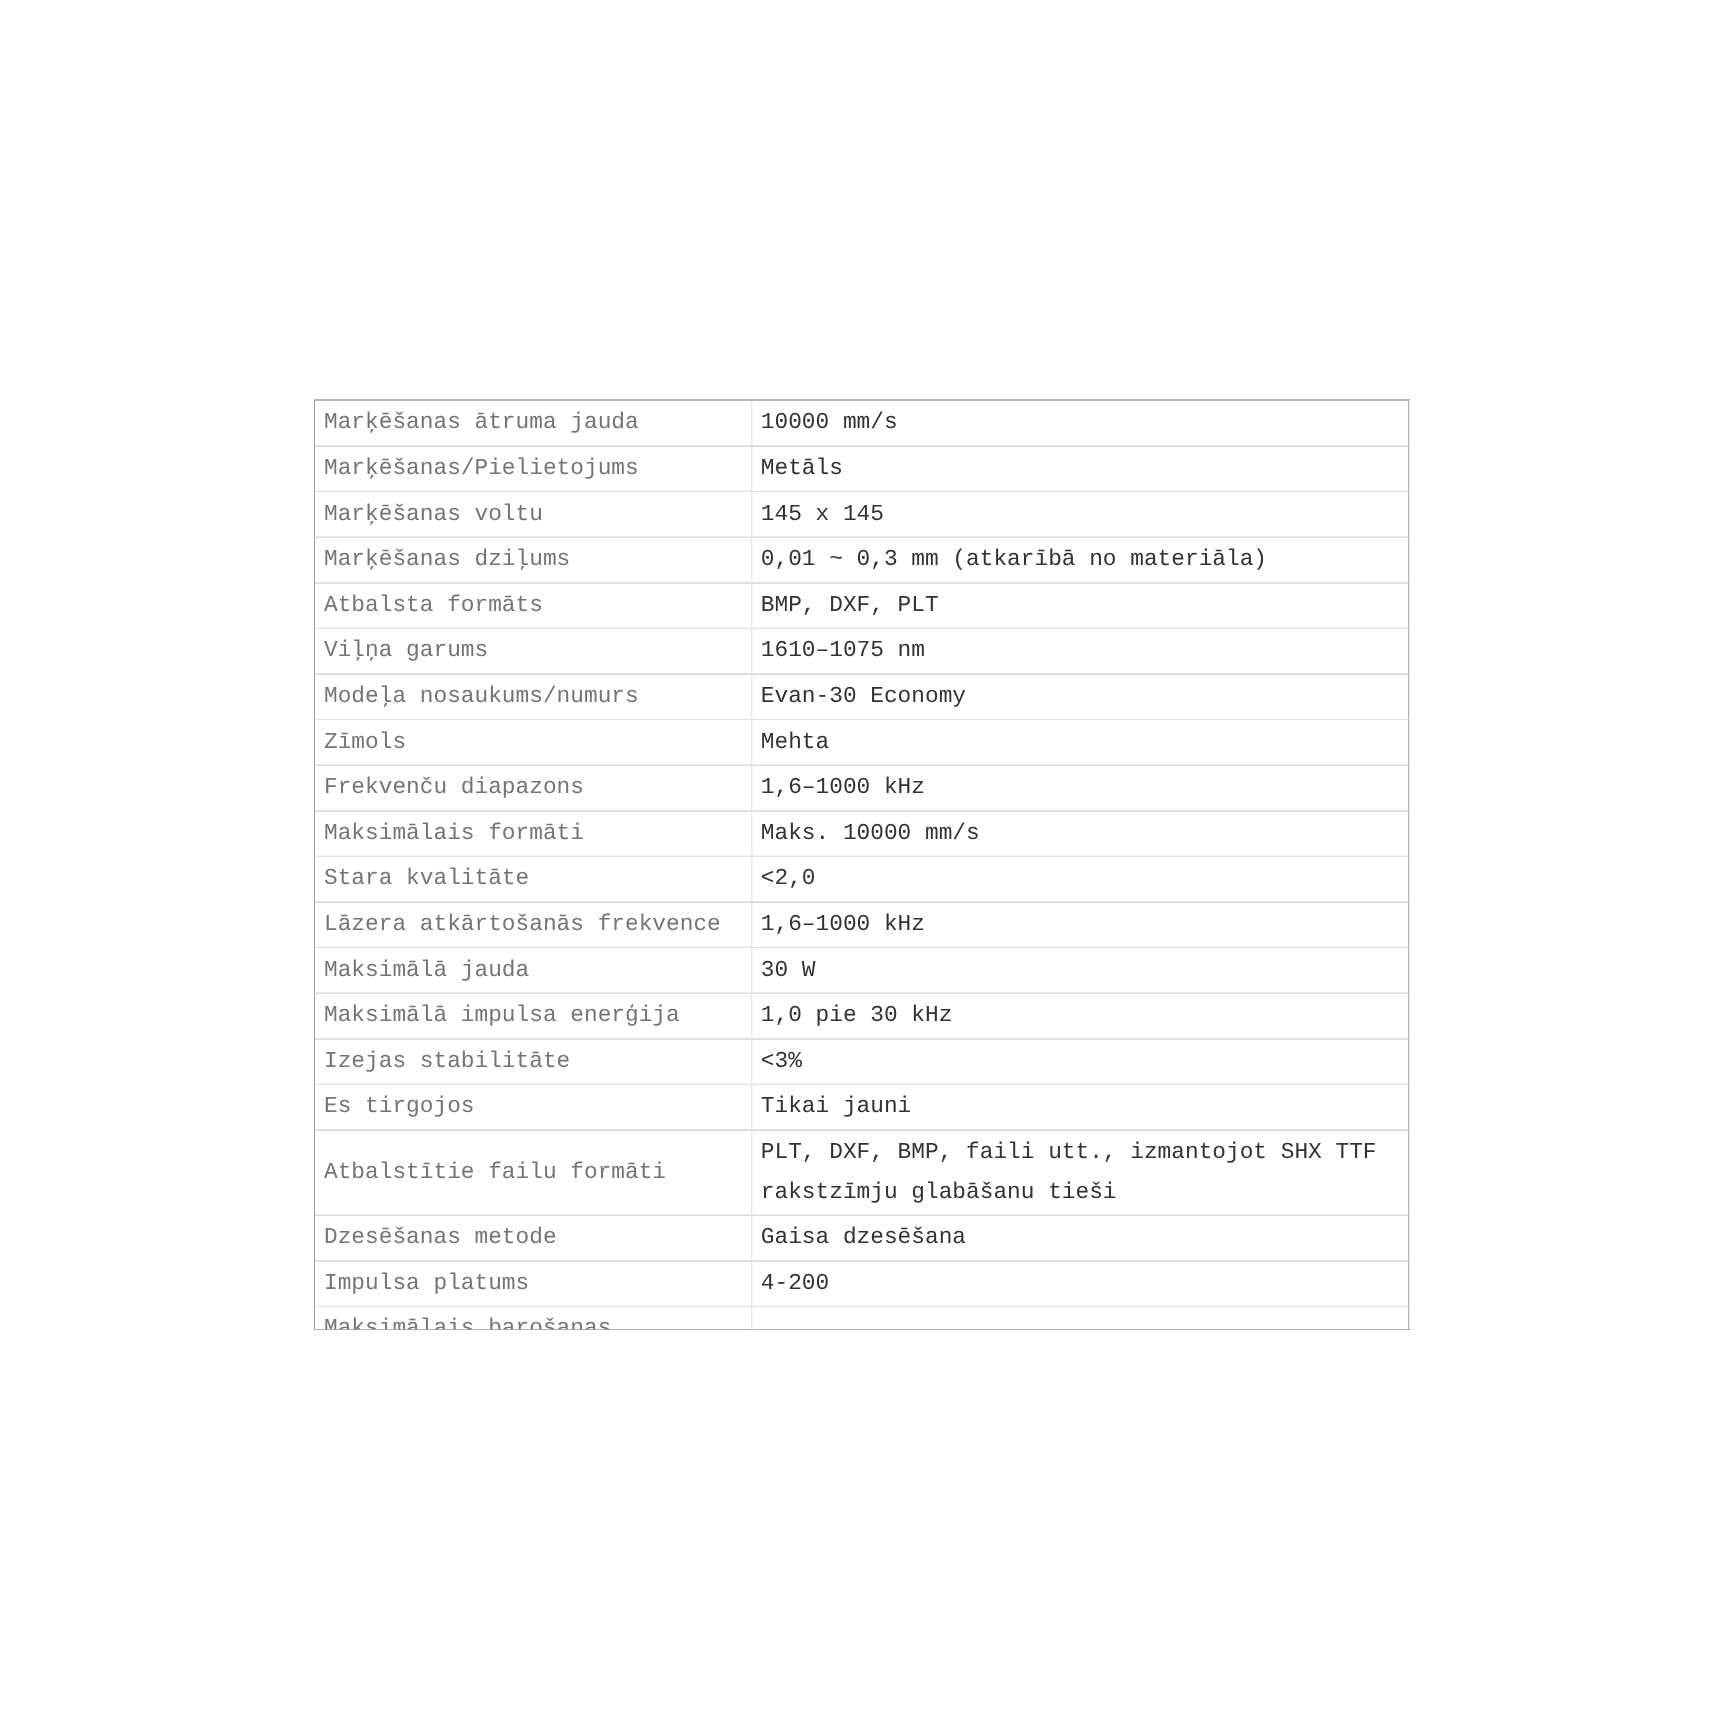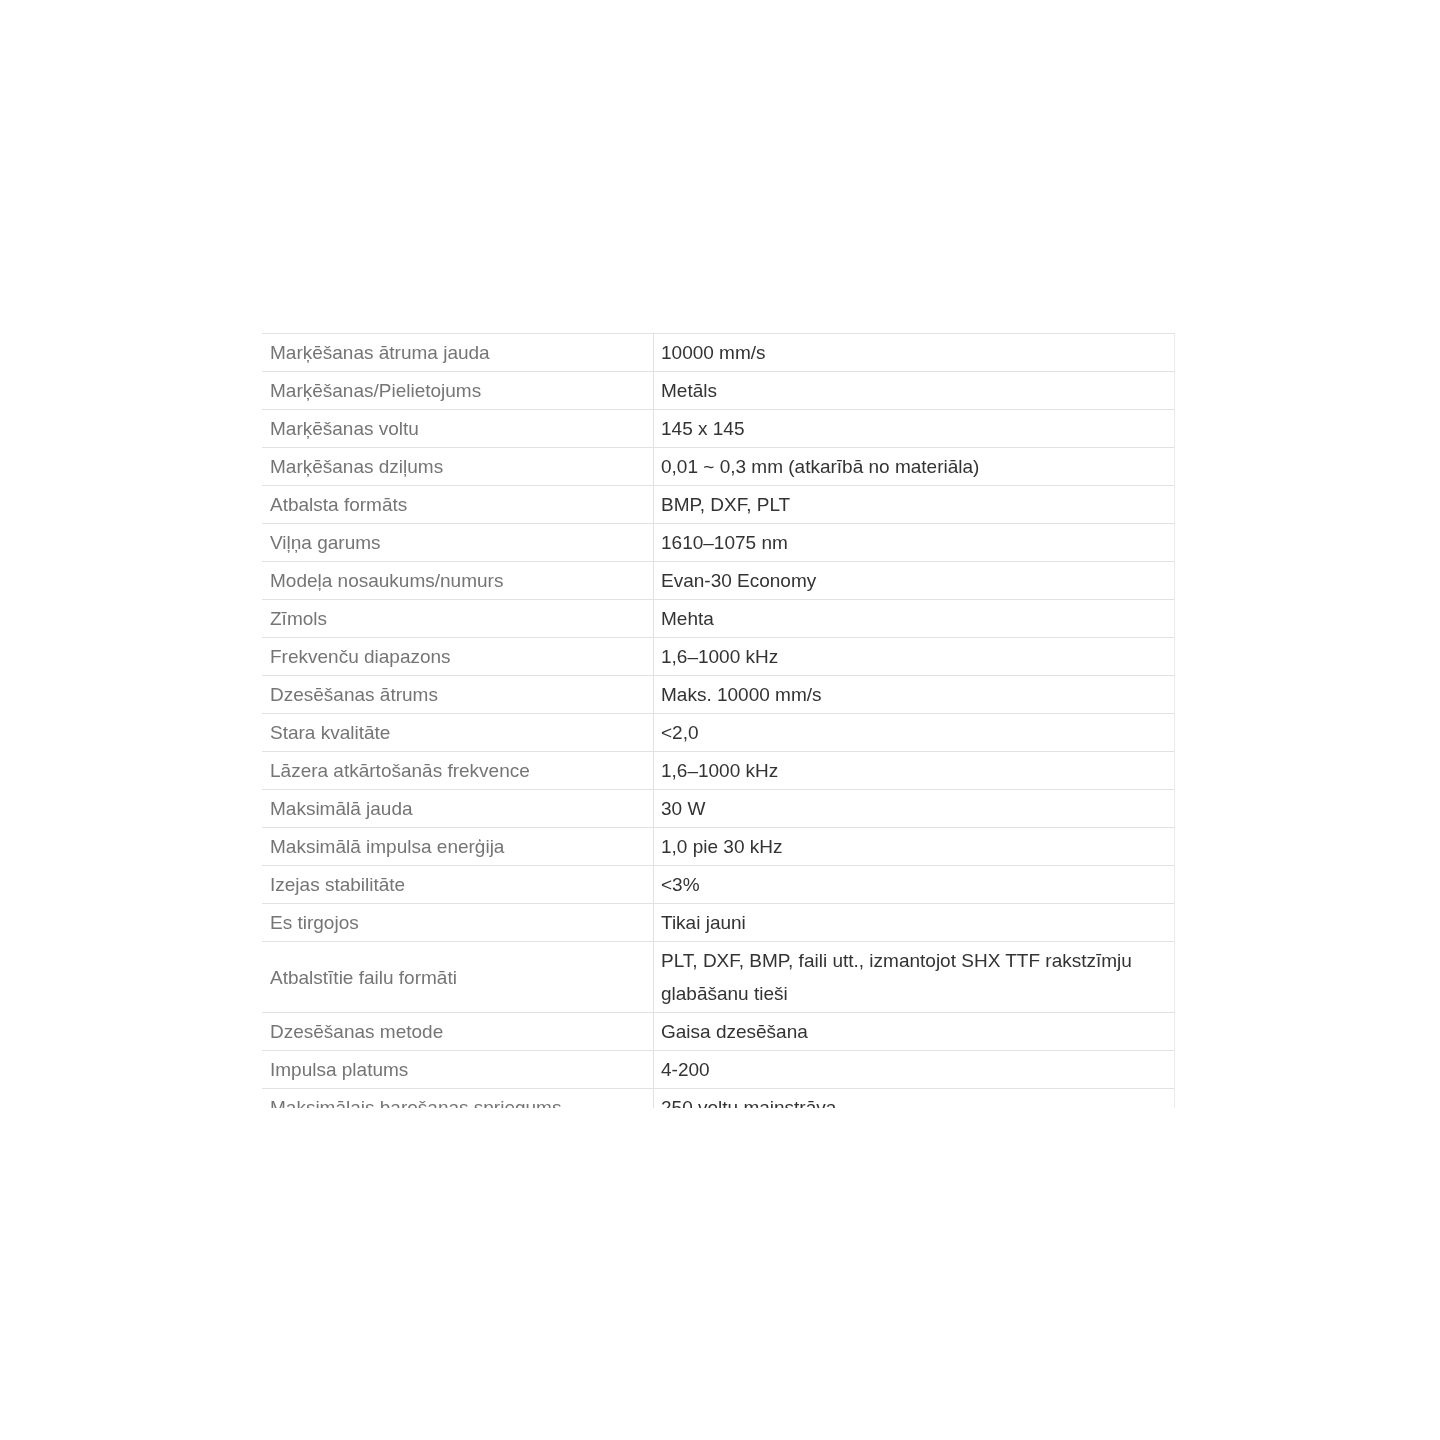--- a/index.html
+++ b/index.html
@@ -21,20 +21,21 @@
     position: absolute;
     left: 262px;
     top: 333px;
     width: 913px;
     height: 775px;            
     overflow: hidden;
     border-top: 1px solid var(--border, #e2e2e2);
     border-right: 1px solid var(--border-light, #ebebeb);
     box-sizing: border-box;
     background: #000000;
+    font-family: Liberation Mono, monospace;
   }
   .spec-row {
     display: flex;
     align-items: stretch;
     min-height: 38px;
     border-bottom: 1px solid var(--border, #e2e2e2);
     box-sizing: border-box;
     background: #ffffff;
   }
   .cell {
@@ -48,21 +49,20 @@
     width: 364px;
     flex: 0 0 364px;
     padding: 2px 12px 2px 8px;
     color: var(--label-color, #757575);
   }
   .cell.value {
     flex: 1 1 auto;
     border-left: 1px solid var(--border, #e2e2e2);
     padding: 2px 10px 2px 7px;
     color: var(--value-color, #333333);
-    margin-left: 27px;
   }
 </style>
 </head>
 <body style="background: rgb(255, 255, 255);">
 
 <div class="page">
   <div class="spec-table">
   <div class="spec-row">
     <div class="cell label">Marķēšanas ātruma jauda</div>
     <div class="cell value">10000 mm/s</div>
@@ -102,21 +102,21 @@
     <div class="cell label">Zīmols</div>
     <div class="cell value">Mehta</div>
   </div>
 
   <div class="spec-row">
     <div class="cell label">Frekvenču diapazons</div>
     <div class="cell value">1,6–1000 kHz</div>
   </div>
 
   <div class="spec-row">
-    <div class="cell label">Dzesēšanas ātrums</div>
+    <div class="cell label">Maksimālais formāti</div>
     <div class="cell value">Maks. 10000 mm/s</div>
   </div>
 
   <div class="spec-row">
     <div class="cell label">Stara kvalitāte</div>
     <div class="cell value">&lt;2,0</div>
   </div>
 
   <div class="spec-row">
     <div class="cell label">Lāzera atkārtošanās frekvence</div>

